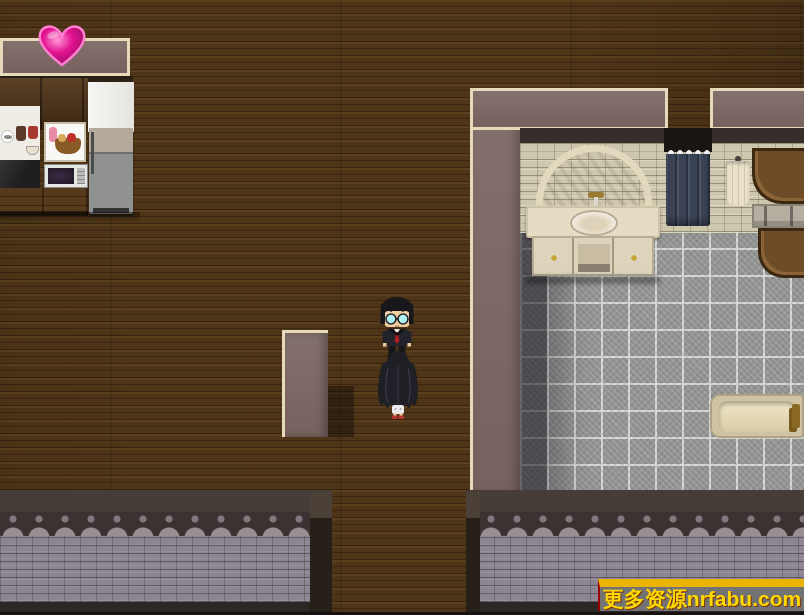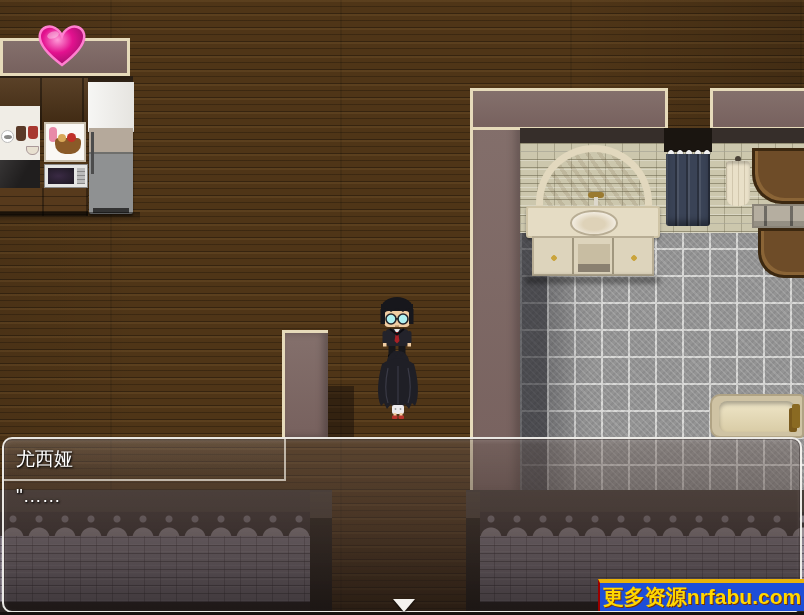--- a/index.html
+++ b/index.html
@@ -78,21 +78,21 @@
   }
   #speaker{left:12px;top:0;line-height:40px;font-size:19px;text-shadow:1px 1px 2px #000,0 0 3px rgba(0,0,0,.7);}
   #dlgtext{left:12px;top:46px;font-size:19px;text-shadow:1px 1px 2px #000,0 0 3px rgba(0,0,0,.7);}
   #cursor{left:389px;top:160px;width:0;height:0;
     border-left:11px solid transparent;border-right:11px solid transparent;
     border-top:13px solid #f4f2ee;filter:drop-shadow(0 1px 1px rgba(0,0,0,.7));}
 
   
   #watermark{
     left:598px;top:579px;width:206px;height:32px;z-index:30;
-    background:#1d4ed8;border-top:4px solid #eab308;border-left:2px solid #9a0000;
+    background:#737373;border-top:8px solid #eab308;border-left:2px solid #9a0000;
     box-sizing:border-box;display:flex;align-items:center;justify-content:center;
     color:#ffd800;font-weight:bold;font-size:21px;white-space:nowrap;overflow:hidden;
     text-shadow:1px 1px 0 #7a3000;
   }
   #bottombar{left:0;top:612px;width:804px;height:3px;background:#171210;z-index:31;}
 </style>
 </head>
 <body>
 
 <div id="screen">
@@ -242,24 +242,17 @@
   <div class="abs pillar-dark" style="left:310px;top:492px;width:22px;height:123px;"></div>
 
   <div class="abs darkband" style="left:466px;top:490px;width:338px;height:26px;"></div>
   <div class="abs" style="left:478px;top:512px;width:326px;height:103px;">
     <div class="abs frieze" style="left:0;top:0;width:326px;height:24px;"></div>
     <div class="abs sbricks" style="left:0;top:24px;width:326px;height:66px;"></div>
     <div class="abs sbase" style="left:0;top:90px;width:326px;height:13px;"></div>
   </div>
   <div class="abs pillar-dark" style="left:466px;top:492px;width:14px;height:123px;"></div>
 
-  <div id="dialog" class="abs">
-    <div id="namebox" class="abs">
-      <span id="speaker" class="abs">尤西娅</span>
-    </div>
-    <div id="dlgtext" class="abs">"……</div>
-    <div id="cursor" class="abs"></div>
-  </div>
 
   <div id="watermark" class="abs">更多资源nrfabu.com</div>
   <div id="bottombar" class="abs"></div>
 
 </div>
 
 </body></html>

